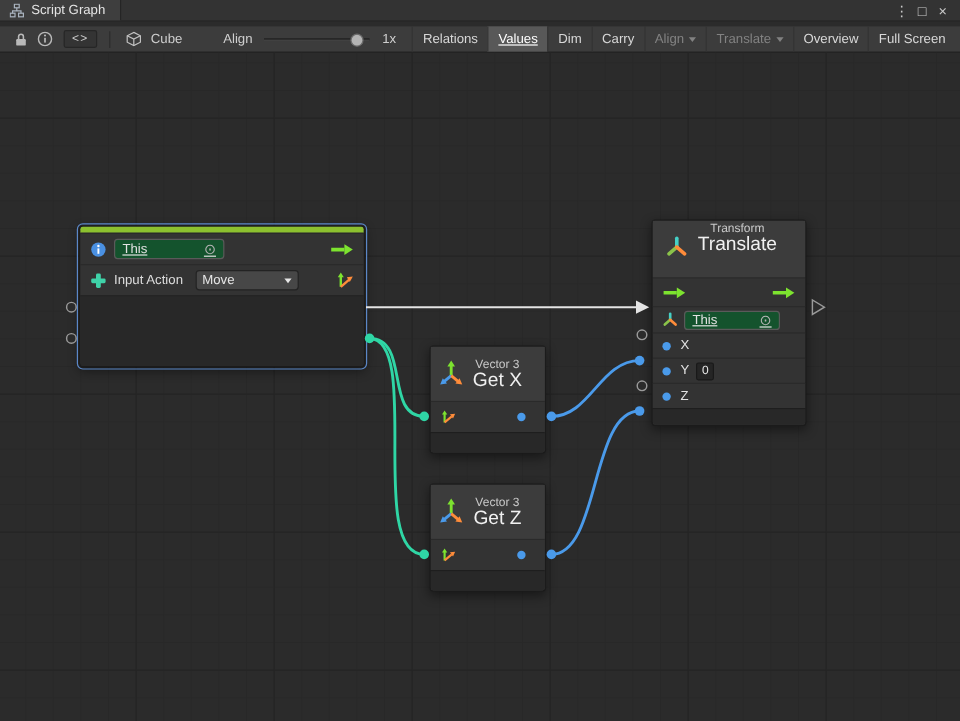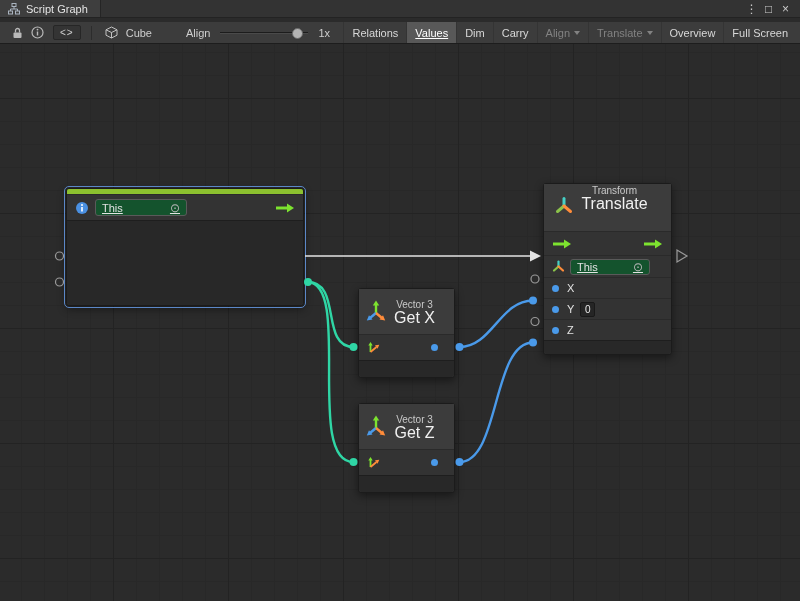--- a/index.html
+++ b/index.html
@@ -189,20 +189,37 @@
         </svg>
         <div class="field f-this">
           <span>This</span>
           <span class="tgt">⊙</span>
         </div>
         <svg class="ml-auto" width="20" height="12" viewBox="0 0 20 12">
           <line x1="1" y1="6" x2="12" y2="6" stroke="#7DE32F" stroke-width="3"></line>
           <polygon points="12,1.5 19,6 12,10.5" fill="#7DE32F"></polygon>
         </svg>
       </div>
+      <div class="n-row">
+        <svg width="14" height="14" viewBox="0 0 14 14">
+          <rect x="5" y="1" width="4" height="12" rx="1.2" fill="#3fd2a8"></rect>
+          <rect x="1" y="5" width="12" height="4" rx="1.2" fill="#3fd2a8"></rect>
+        </svg>
+        <span class="row-label">Input Action</span>
+        <div class="dropdown dd-move">
+          <span>Move</span>
+          <span class="dd-caret"></span>
+        </div>
+        <svg class="ml-auto" width="15" height="15" viewBox="0 0 15 15">
+          <line x1="4" y1="13" x2="4" y2="4" stroke="#7DE32F" stroke-width="2"></line>
+          <polygon points="1.5,5 4,1 6.5,5" fill="#7DE32F"></polygon>
+          <line x1="4" y1="13" x2="11" y2="7" stroke="#ff8c3a" stroke-width="2"></line>
+          <polygon points="9,5 14,4.5 11.5,9" fill="#ff8c3a"></polygon>
+        </svg>
+      </div>
       <div class="n-footer"></div>
     </div>
 
     <div class="node small-node node-get-x">
       <div class="n-header">
         <svg class="sn-icon" width="22" height="22" viewBox="0 0 22 22">
           <line x1="11" y1="13" x2="11" y2="4" stroke="#7DE32F" stroke-width="2.4"></line>
           <polygon points="7.8,5.5 11,0.5 14.2,5.5" fill="#7DE32F"></polygon>
           <line x1="11" y1="13" x2="5" y2="18" stroke="#4a9aea" stroke-width="2.4"></line>
           <polygon points="7.5,19.5 1.8,20.5 4,15.2" fill="#4a9aea"></polygon>

